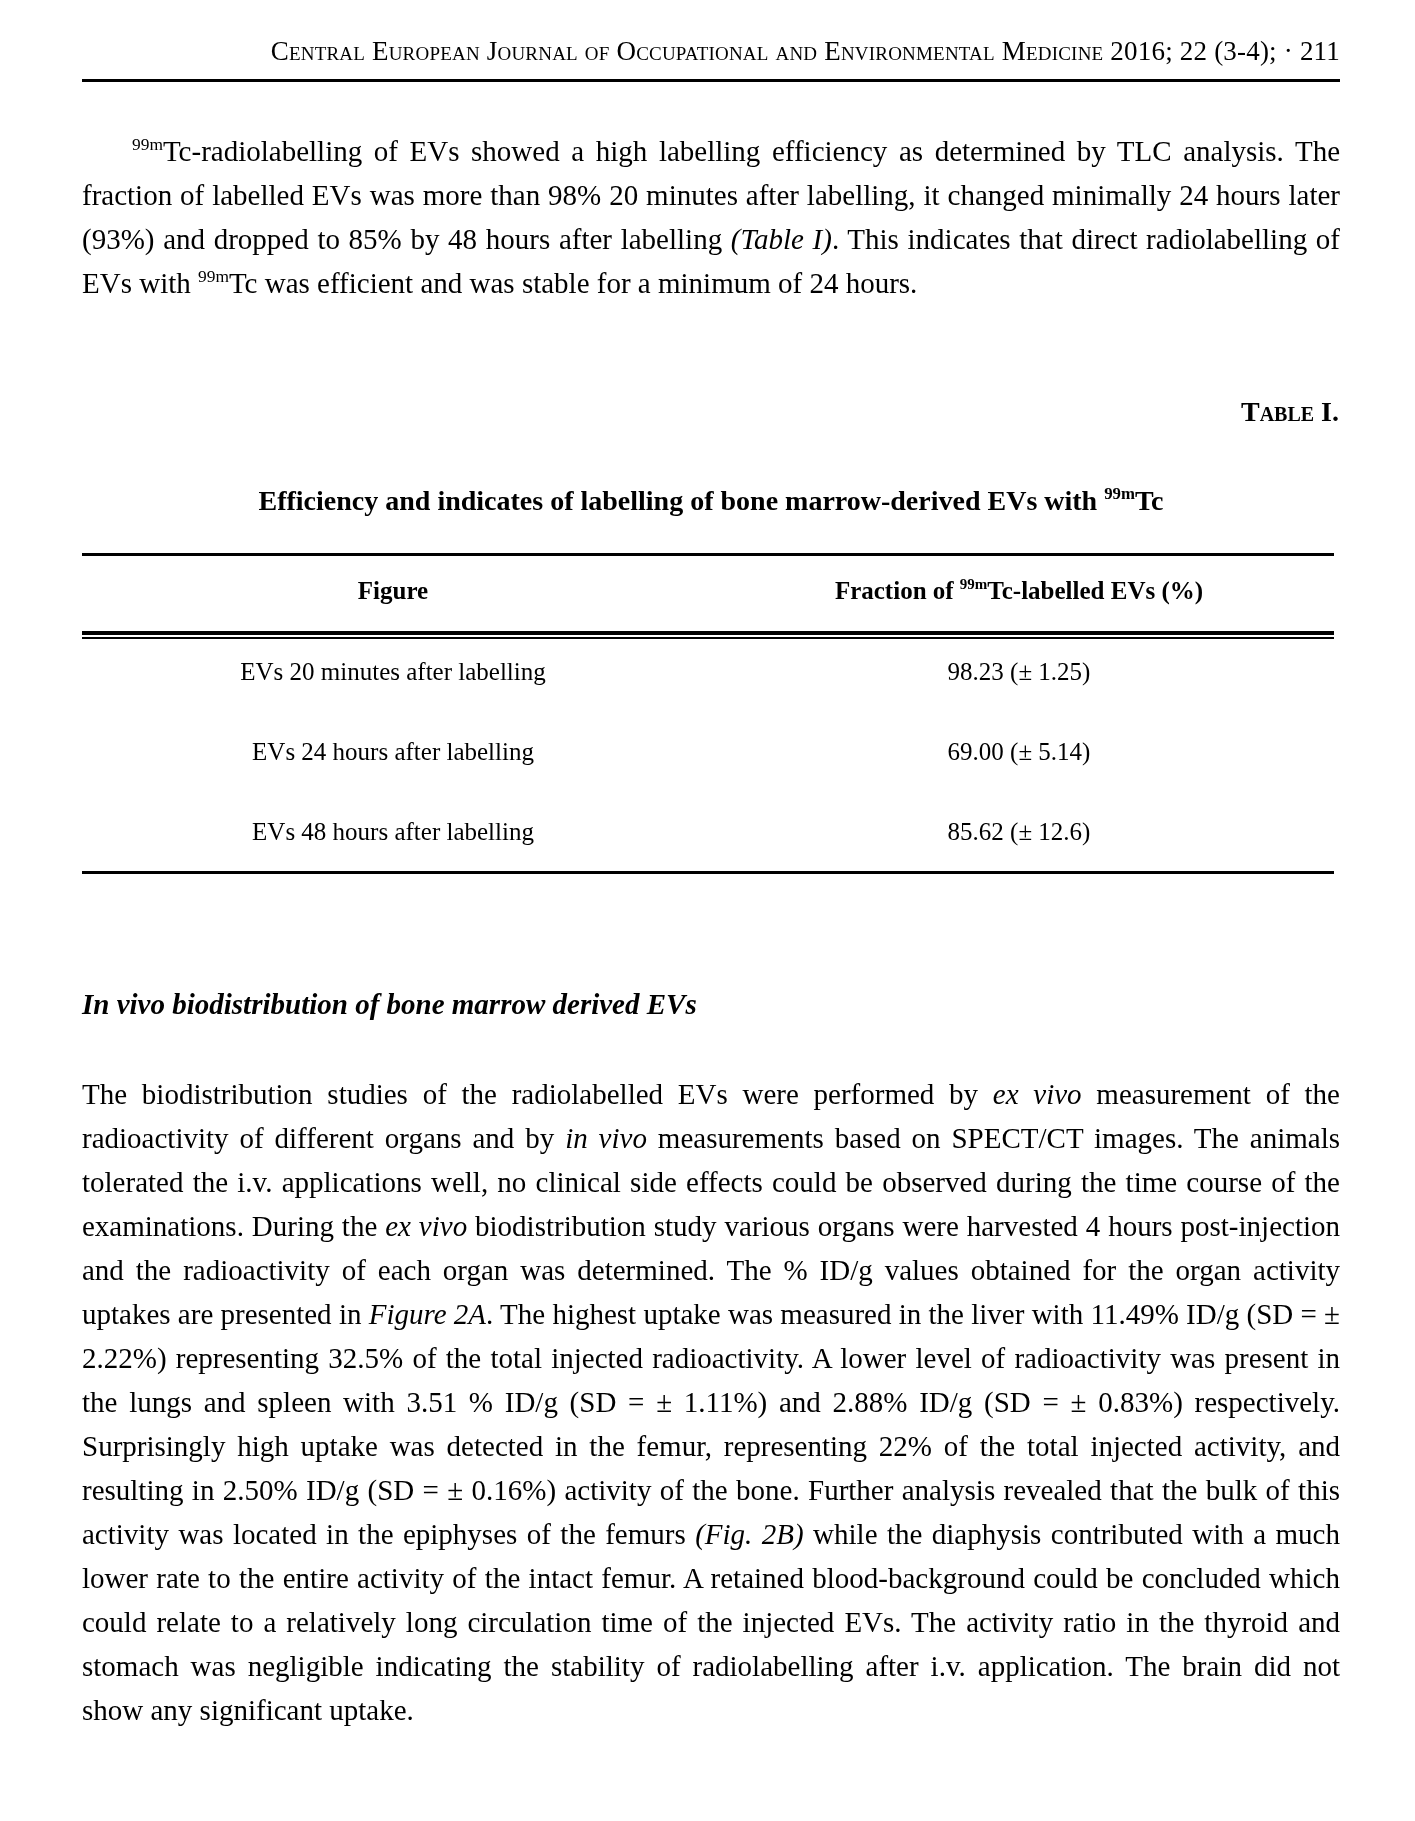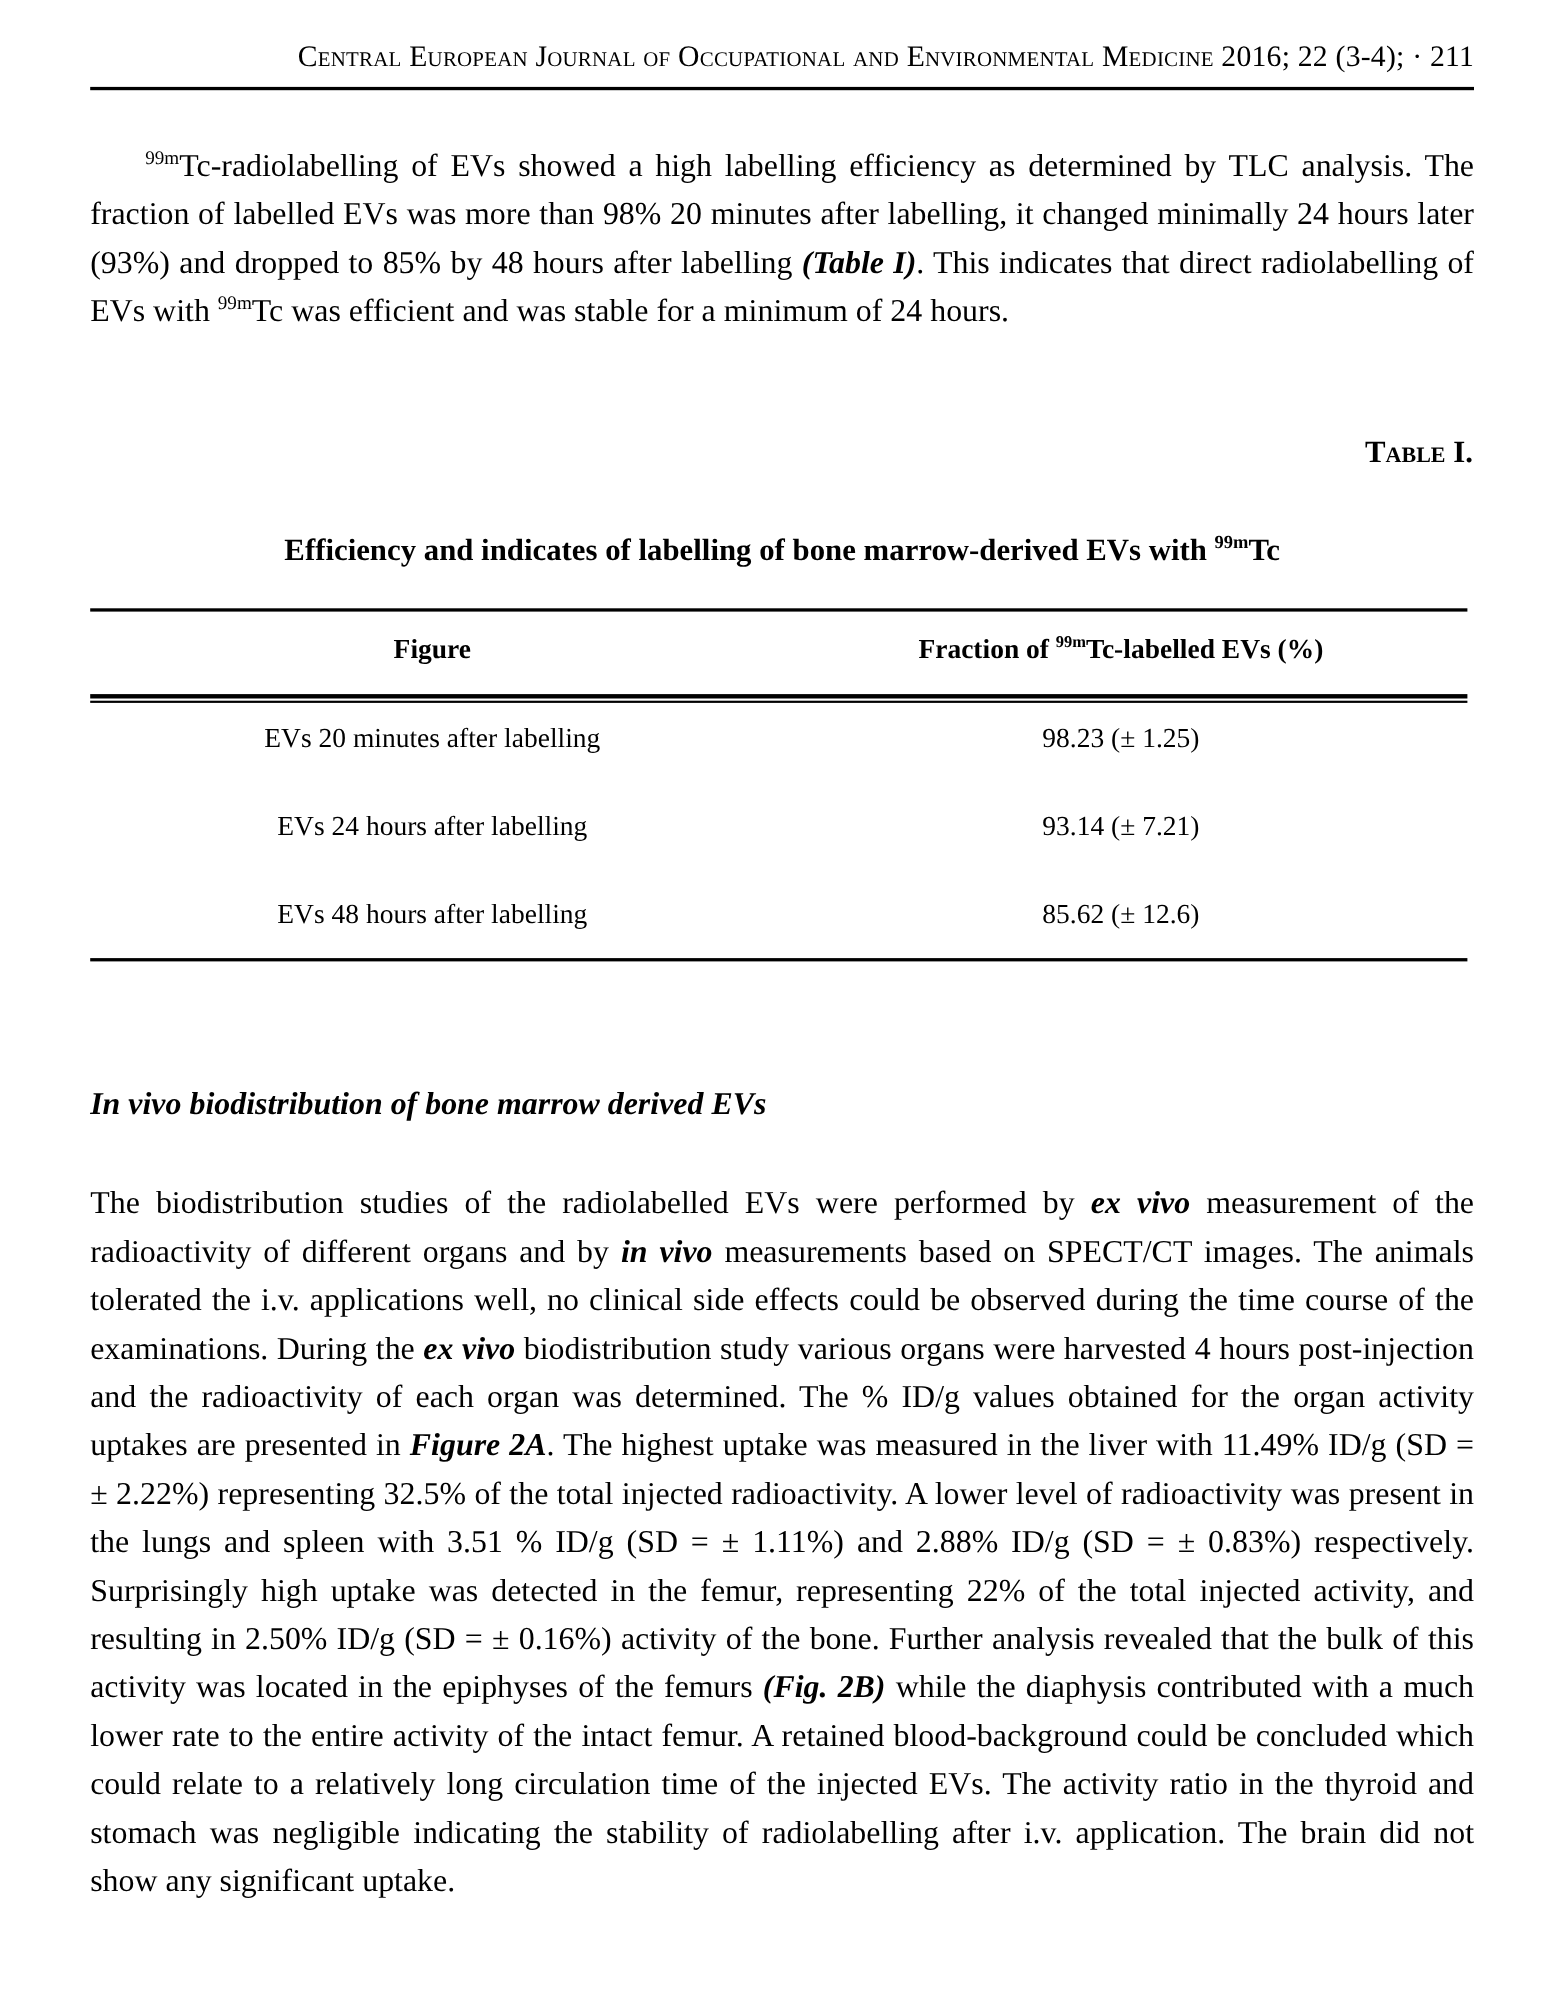--- a/index.html
+++ b/index.html
@@ -22,21 +22,21 @@
   .rule-dbl1 { top: 631px; height: 4px; }
   .rule-dbl2 { top: 637px; height: 2px; }
   .rule-bottom { top: 871px; height: 3px; }
   .cell { position: absolute; text-align: center; font-size: 25px; }
   .col1 { left: 82px; width: 622px; }
   .col2 { left: 704px; width: 630px; }
   .th { font-weight: bold; top: 577px; }
   .r1 { top: 658px; } .r2 { top: 738px; } .r3 { top: 818px; }
   .section-heading { position: absolute; left: 82px; top: 988px; font-size: 29px; font-weight: bold; font-style: italic; }
   .para2 { top: 1072px; }
-  .it { font-style: italic; font-weight: bold; }
+  .it { font-style: italic; }
 </style>
 </head>
 <body>
 
 <div class="page-header"><span>Central European Journal of Occupational and Environmental Medicine</span> <span class="num">2016; 22 (3-4); · 211</span></div>
 <div class="header-rule"></div>
 
 <div class="para para1"><sup>99m</sup><span>Tc-radiolabelling of EVs showed a high labelling efficiency as determined by TLC analysis. The fraction of labelled EVs was more than 98% 20 minutes after labelling, it changed minimally 24 hours later (93%) and dropped to 85% by 48 hours after labelling </span><span class="it">(Table I)</span><span>. This indicates that direct radiolabelling of EVs with </span><sup>99m</sup><span>Tc was efficient and was stable for a minimum of 24 hours.</span></div>
 
 <div class="table-label">Table I.</div>
@@ -44,20 +44,20 @@
 
 <div class="rule rule-top"></div>
 <div class="cell col1 th">Figure</div>
 <div class="cell col2 th"><span>Fraction of </span><sup>99m</sup><span>Tc-labelled EVs (%)</span></div>
 <div class="rule rule-dbl1"></div>
 <div class="rule rule-dbl2"></div>
 
 <div class="cell col1 r1">EVs 20 minutes after labelling</div>
 <div class="cell col2 r1">98.23 (± 1.25)</div>
 <div class="cell col1 r2">EVs 24 hours after labelling</div>
-<div class="cell col2 r2">93.14 (± 7.21)</div>
+<div class="cell col2 r2">69.00 (± 5.14)</div>
 <div class="cell col1 r3">EVs 48 hours after labelling</div>
 <div class="cell col2 r3">85.62 (± 12.6)</div>
 <div class="rule rule-bottom"></div>
 
 <div class="section-heading">In vivo biodistribution of bone marrow derived EVs</div>
 
 <div class="para para2"><span>The biodistribution studies of the radiolabelled EVs were performed by </span><span class="it">ex vivo</span><span> measurement of the radioactivity of different organs and by </span><span class="it">in vivo</span><span> measurements based on SPECT/CT images. The animals tolerated the i.v. applications well, no clinical side effects could be observed during the time course of the examinations. During the </span><span class="it">ex vivo</span><span> biodistribution study various organs were harvested 4 hours post-injection and the radioactivity of each organ was determined. The % ID/g values obtained for the organ activity uptakes are presented in </span><span class="it">Figure 2A</span><span>. The highest uptake was measured in the liver with 11.49% ID/g (SD = ± 2.22%) representing 32.5% of the total injected radioactivity. A lower level of radioactivity was present in the lungs and spleen with 3.51 % ID/g (SD = ± 1.11%) and 2.88% ID/g (SD = ± 0.83%) respectively. Surprisingly high uptake was detected in the femur, representing 22% of the total injected activity, and resulting in 2.50% ID/g (SD = ± 0.16%) activity of the bone. Further analysis revealed that the bulk of this activity was located in the epiphyses of the femurs </span><span class="it">(Fig. 2B)</span><span> while the diaphysis contributed with a much lower rate to the entire activity of the intact femur. A retained blood-background could be concluded which could relate to a relatively long circulation time of the injected EVs. The activity ratio in the thyroid and stomach was negligible indicating the stability of radiolabelling after i.v. application. The brain did not show any significant uptake.</span></div>
 
 </body></html>

